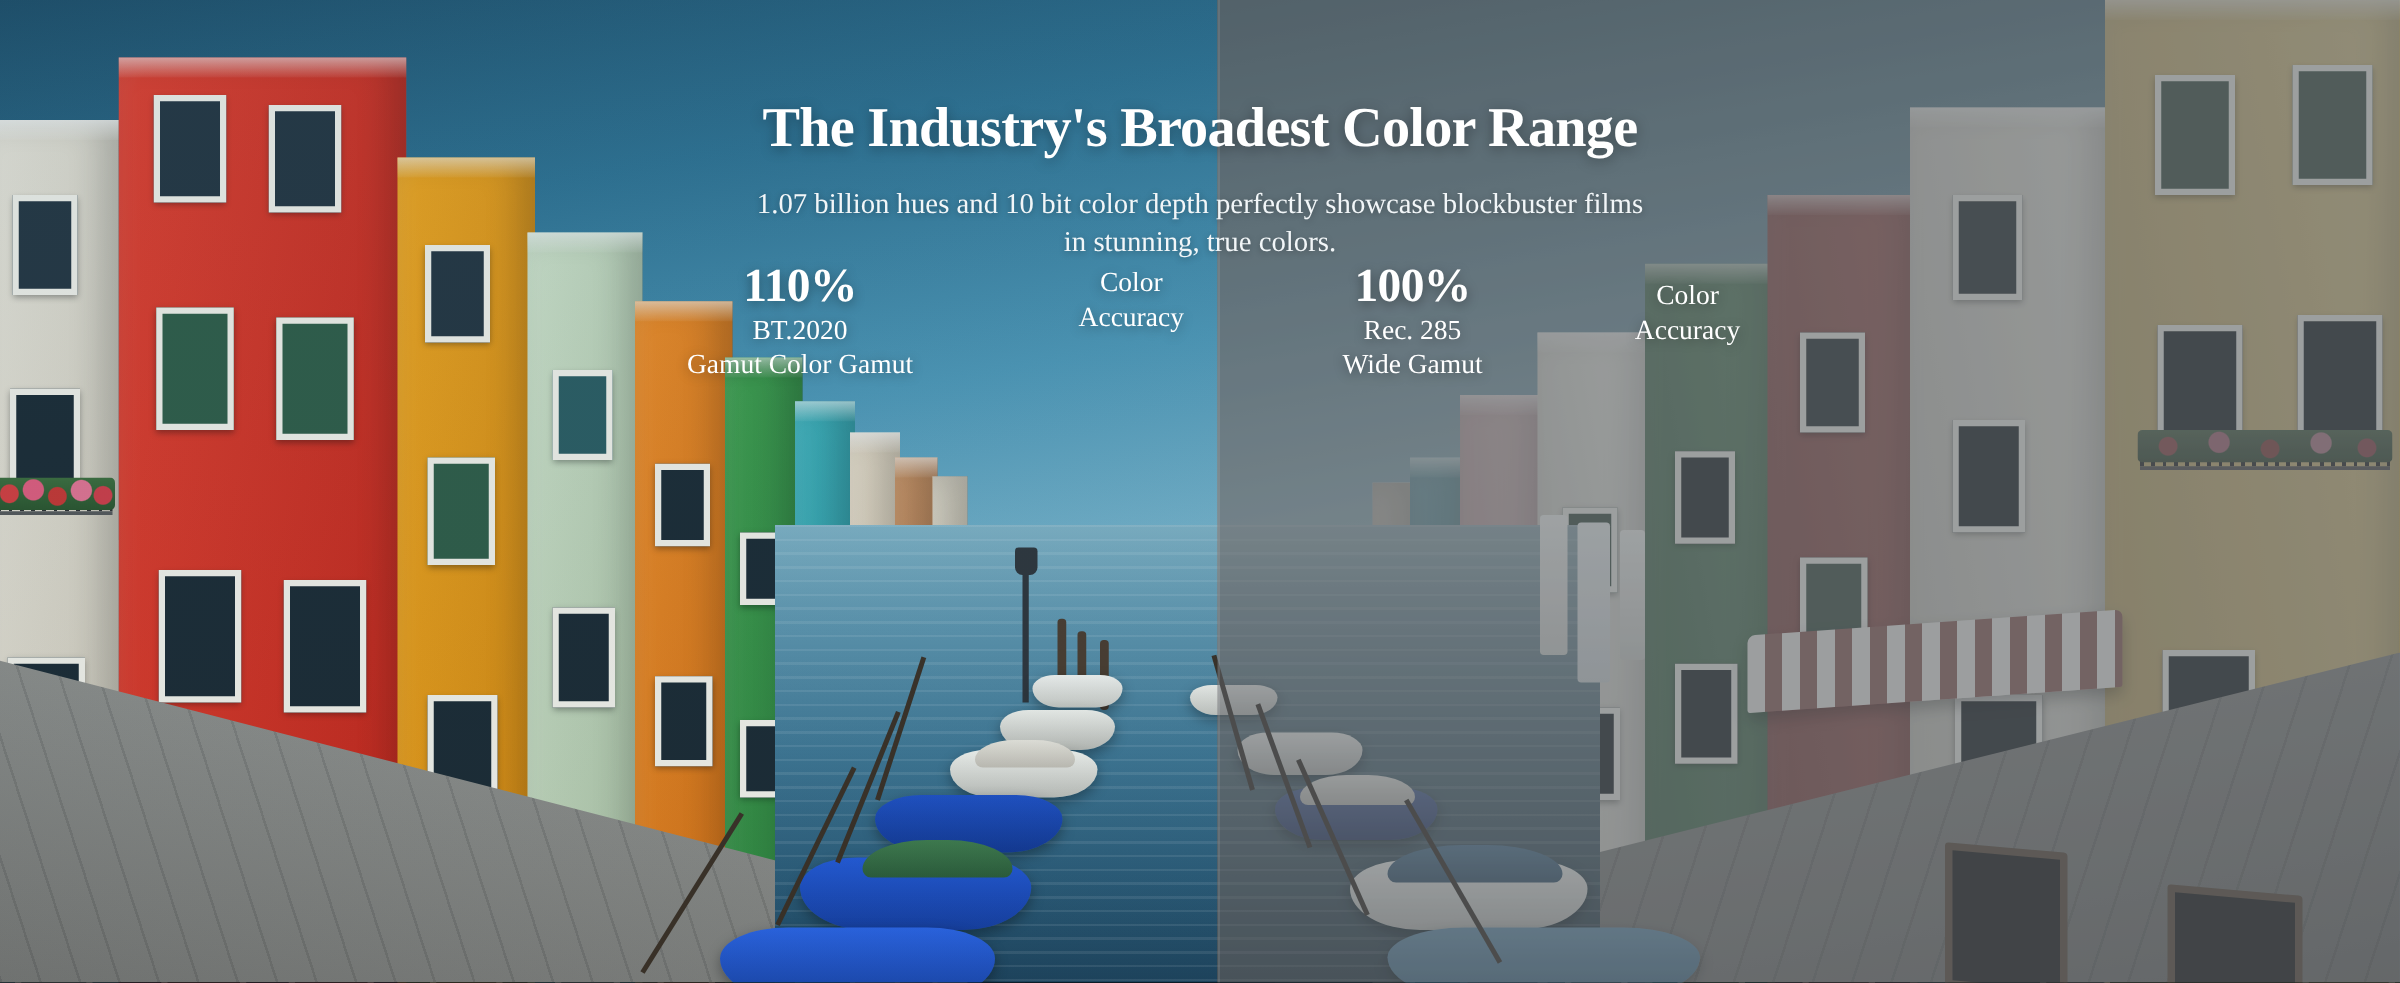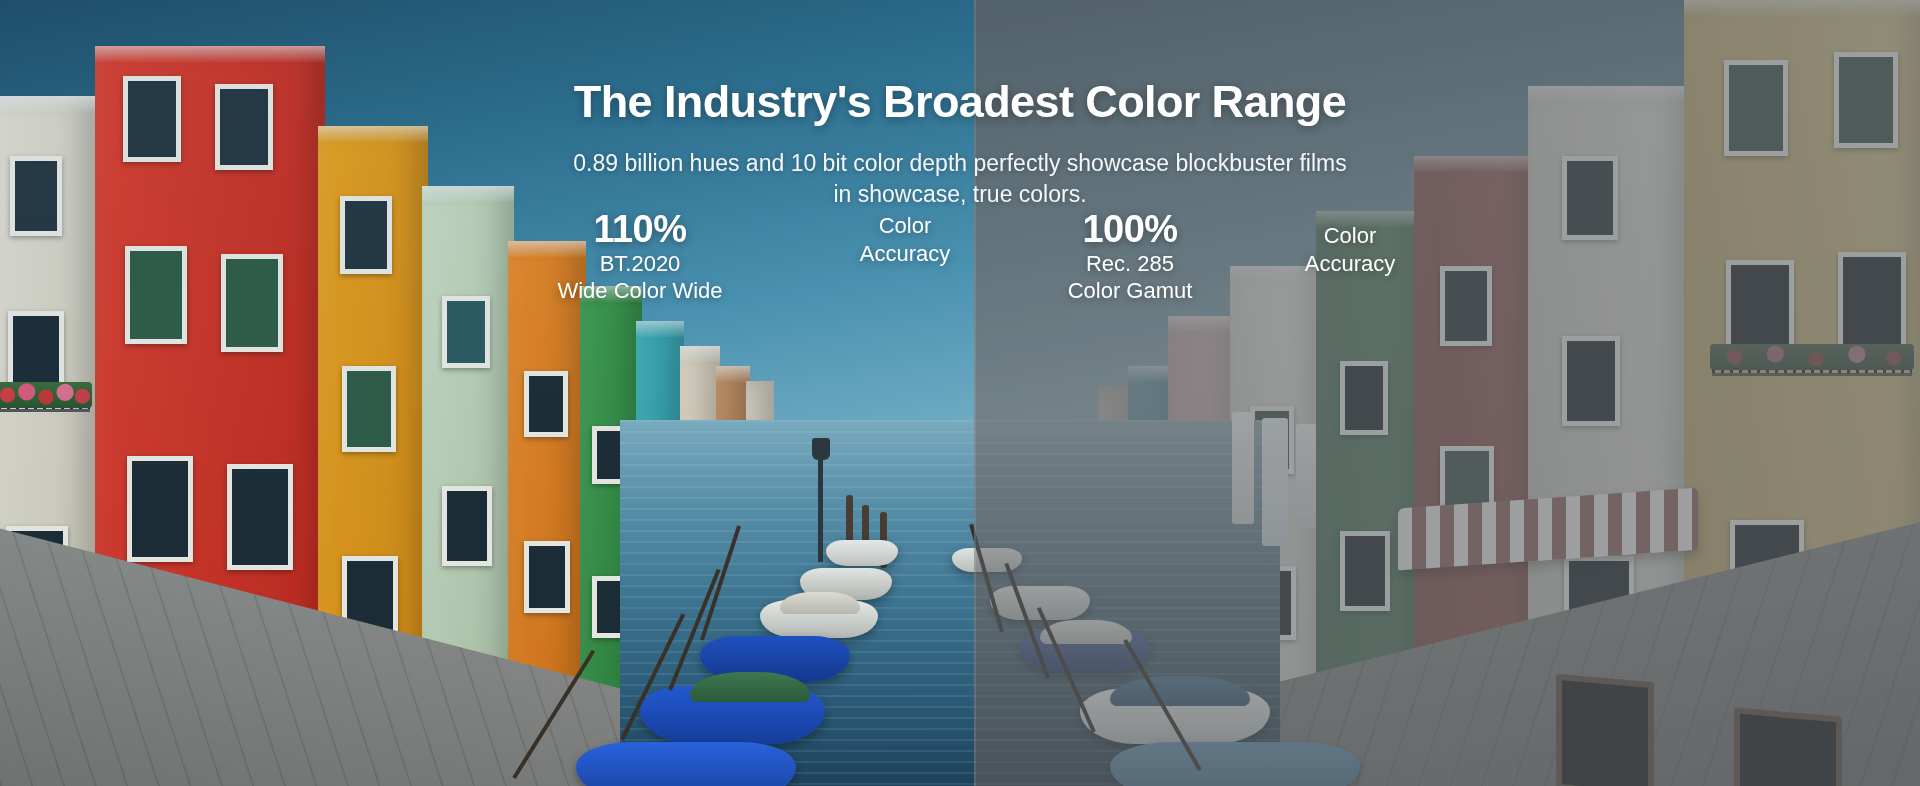--- a/index.html
+++ b/index.html
@@ -175,20 +175,21 @@
   .split-line {
     position: absolute; left: 974px; top: 0; bottom: 0; width: 2px;
     background: rgba(255,255,255,.10);
     pointer-events: none;
   }
 
   
   .overlay {
     position: absolute; inset: 0;
     pointer-events: none;
+    font-family: Liberation Serif, serif;
   }
   .headline {
     position: absolute;
     top: 76px; left: 0; right: 0;
     text-align: center;
     color: #ffffff;
     font-size: 45px;
     font-weight: bold;
     letter-spacing: -0.6px;
     text-shadow: 0 2px 10px rgba(0,0,0,.35);
@@ -425,41 +426,41 @@
 
   <div class="half-left"></div>
   <div class="half-right"></div>
   <div class="split-line"></div>
 
   <div class="overlay">
 
     <div class="headline">The Industry's Broadest Color Range</div>
 
     <div class="subhead">
-      <div>0.89 billion hues and 10 bit color depth  perfectly showcase blockbuster films</div>
-      <div>in showcase, true colors.</div>
+      <div>1.07 billion hues and 10 bit color depth  perfectly showcase blockbuster films</div>
+      <div>in stunning, true colors.</div>
     </div>
 
     <div class="stats">
 
       <div class="stat s1">
         <div class="value">110%</div>
         <div class="l1">BT.2020</div>
-        <div class="l2">Wide Color Wide</div>
+        <div class="l2">Gamut Color Gamut</div>
       </div>
 
       <div class="stat s2">
         <div class="l1">Color</div>
         <div class="l2">Accuracy</div>
       </div>
 
       <div class="stat s3">
         <div class="value">100%</div>
         <div class="l1">Rec. 285</div>
-        <div class="l2">Color Gamut</div>
+        <div class="l2">Wide Gamut</div>
       </div>
 
       <div class="stat s4">
         <div class="l1">Color</div>
         <div class="l2">Accuracy</div>
       </div>
 
     </div>
   </div>
 

